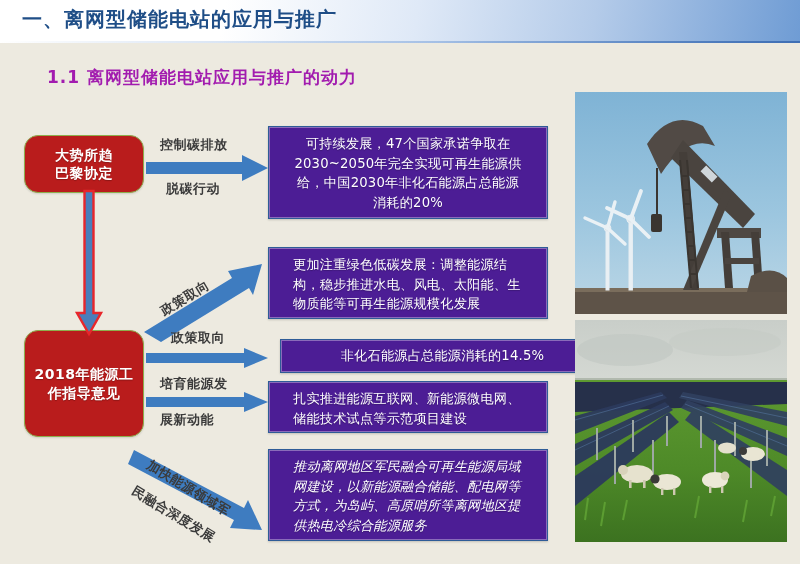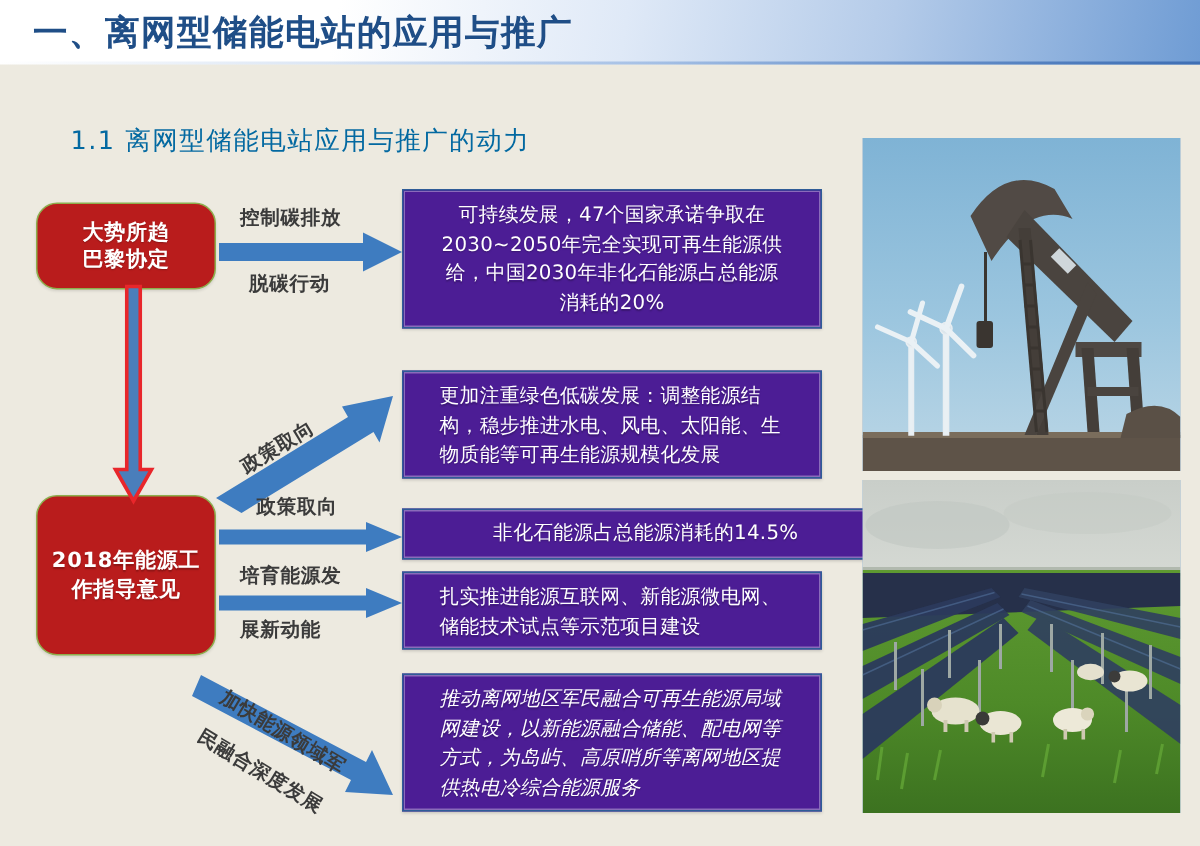--- a/index.html
+++ b/index.html
@@ -15,28 +15,28 @@
   .hdr-band{
     position:absolute;left:0;top:0;width:800px;height:43px;
     background:linear-gradient(100deg,#ffffff 0%,#ffffff 28%,#dfe9f7 52%,#b4cbe9 74%,#6f9cd4 100%);
   }
   .hdr-band:after{
     content:"";position:absolute;left:0;bottom:0;width:100%;height:2px;
     background:linear-gradient(90deg,rgba(255,255,255,0) 0%,rgba(120,160,215,.55) 55%,#3f6fb4 100%);
   }
   .hdr-title{
     position:absolute;left:22px;top:6px;
-    font-size:23px;font-weight:bold;color:#1F4E87;
+    font-size:20px;font-weight:bold;color:#1F4E87;
     letter-spacing:1px;white-space:nowrap;
     text-shadow:0 1px 0 rgba(255,255,255,.8);
   }
   .sub-title{
     position:absolute;left:47px;top:66px;
-    font-size:17px;font-weight:normal;color:#0369a1;
-    letter-spacing:1px;white-space:nowrap;margin-top:16px;
+    font-size:17px;font-weight:bold;color:#a21caf;
+    letter-spacing:1px;white-space:nowrap;
   }
 
   
   .green-box{
     position:absolute;background:#b91c1c;border-radius:14px;
     border:1px solid #8DAE4D;
     display:flex;align-items:center;justify-content:center;
     text-align:center;color:#ffffff;font-weight:bold;
     line-height:1.32;letter-spacing:.5px;
     text-shadow:0 1px 1px rgba(0,0,0,.25);
@@ -51,21 +51,21 @@
     border:1px solid #2F5C97;
     box-shadow:inset 0 0 0 1px rgba(255,255,255,.35), 0 1px 2px rgba(0,0,0,.18);
     color:#ffffff;font-size:13.2px;line-height:1.48;
     padding:7px 24px;box-sizing:border-box;
     text-shadow:0 1px 1px rgba(0,0,0,.25);
     letter-spacing:.2px;
   }
   .blue-box.center{text-align:center;}
   #bb1{left:268px;top:126px;width:280px;height:93px;}
   #bb2{left:268px;top:247px;width:280px;height:72px;}
-  #bb3{left:268px;top:339px;width:325px;height:34px;display:flex;align-items:center;justify-content:center;}
+  #bb3{left:280px;top:339px;width:325px;height:34px;display:flex;align-items:center;justify-content:center;}
   #bb4{left:268px;top:381px;width:280px;height:52px;}
   #bb5{left:268px;top:449px;width:280px;height:92px;font-style:italic;}
 
   
   .arrow-svg{position:absolute;overflow:visible;}
   .arrow-label{
     position:absolute;font-size:13px;font-weight:bold;color:#3B3B3B;
     white-space:nowrap;letter-spacing:.5px;
   }
   .rot-up{transform:rotate(-31deg);transform-origin:left center;}

